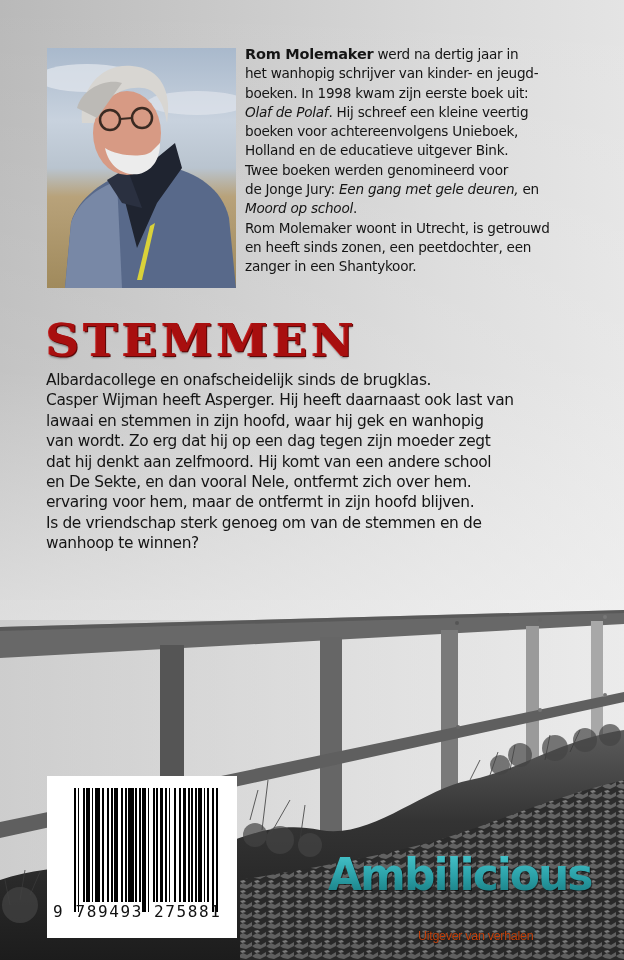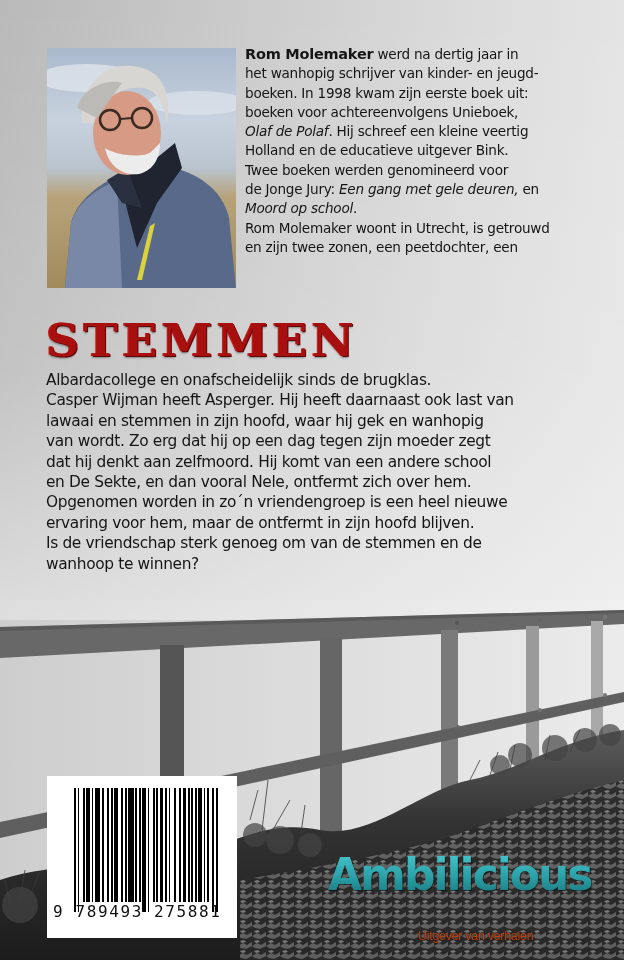--- a/index.html
+++ b/index.html
@@ -128,40 +128,40 @@
       <circle cx="63" cy="72" r="10" fill="none" stroke="#3a2a22" stroke-width="2.5"></circle>
       <circle cx="95" cy="70" r="10" fill="none" stroke="#3a2a22" stroke-width="2.5"></circle>
       <line x1="73" y1="71" x2="85" y2="70" stroke="#3a2a22" stroke-width="2"></line>
     </svg>
   </div>
 
   <div class="bio">
     <p><b>Rom Molemaker</b><span> werd na dertig jaar in</span></p>
     <p>het wanhopig schrijver van kinder- en jeugd-</p>
     <p>boeken. In 1998 kwam zijn eerste boek uit:</p>
+    <p><i>Olaf de Polaf</i><span>. Hij schreef een kleine veertig</span></p>
     <p>boeken voor achtereenvolgens Unieboek,</p>
-    <p><i>Olaf de Polaf</i><span>. Hij schreef een kleine veertig</span></p>
     <p>Holland en de educatieve uitgever Bink.</p>
     <p>Twee boeken werden genomineerd voor</p>
     <p><span>de Jonge Jury: </span><i>Een gang met gele deuren,</i><span> en</span></p>
     <p><i>Moord op school</i><span>.</span></p>
     <p>Rom Molemaker woont in Utrecht, is getrouwd</p>
-    <p>en zijn twee zonen, een peetdochter, een</p>
+    <p>en heeft sinds zonen, een peetdochter, een</p>
+    <p>zanger in een Shantykoor.</p>
   </div>
 
   <div class="title">STEMMEN</div>
 
   <div class="blurb">
     <p>Albardacollege en onafscheidelijk sinds de brugklas.</p>
     <p>Casper Wijman heeft Asperger. Hij heeft daarnaast ook last van</p>
     <p>lawaai en stemmen in zijn hoofd, waar hij gek en wanhopig</p>
     <p>van wordt. Zo erg dat hij op een dag tegen zijn moeder zegt</p>
     <p>dat hij denkt aan zelfmoord. Hij komt van een andere school</p>
     <p>en De Sekte, en dan vooral Nele, ontfermt zich over hem.</p>
-    <p>Opgenomen worden in zo´n vriendengroep is een heel nieuwe</p>
     <p>ervaring voor hem, maar de ontfermt in zijn hoofd blijven.</p>
     <p>Is de vriendschap sterk genoeg om van de stemmen en de</p>
     <p>wanhoop te winnen?</p>
   </div>
 
   <div class="barcode">
     <div class="bars" id="bars">
         <div style="width: 1.7561px; height: 124px; background: rgb(0, 0, 0);"></div>
         <div style="width: 1.7561px; height: 114px; background: transparent;"></div>
         <div style="width: 1.7561px; height: 124px; background: rgb(0, 0, 0);"></div>

